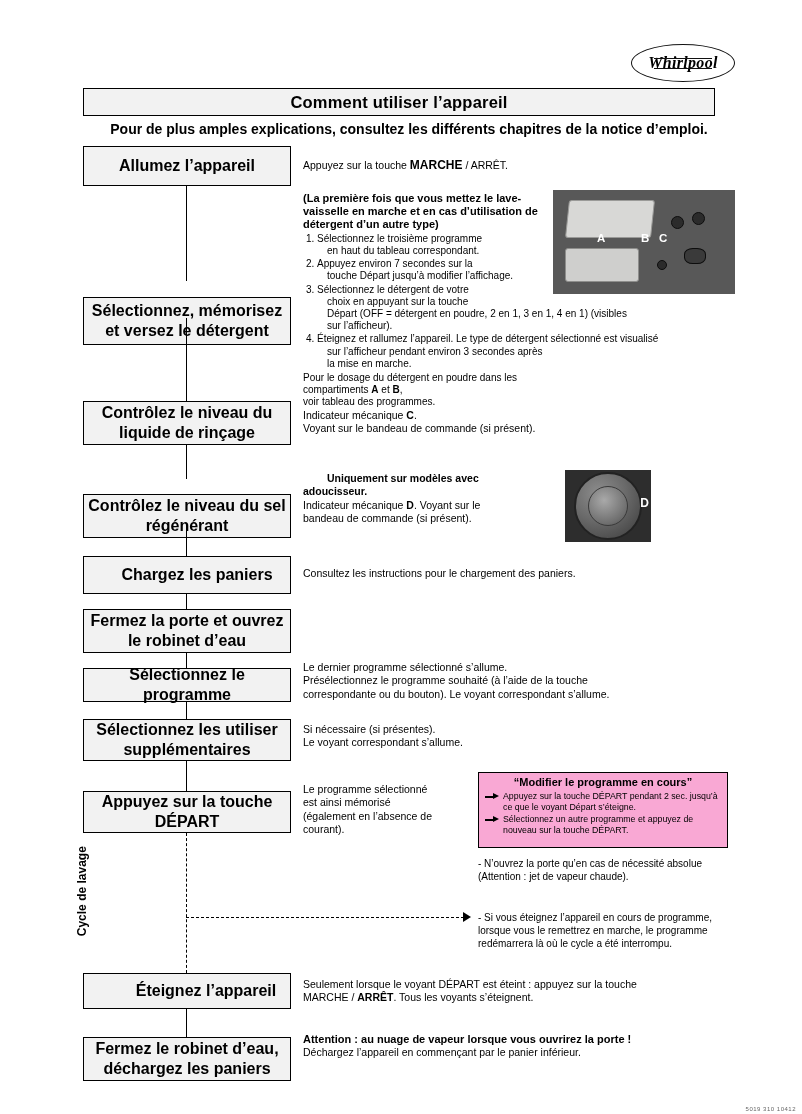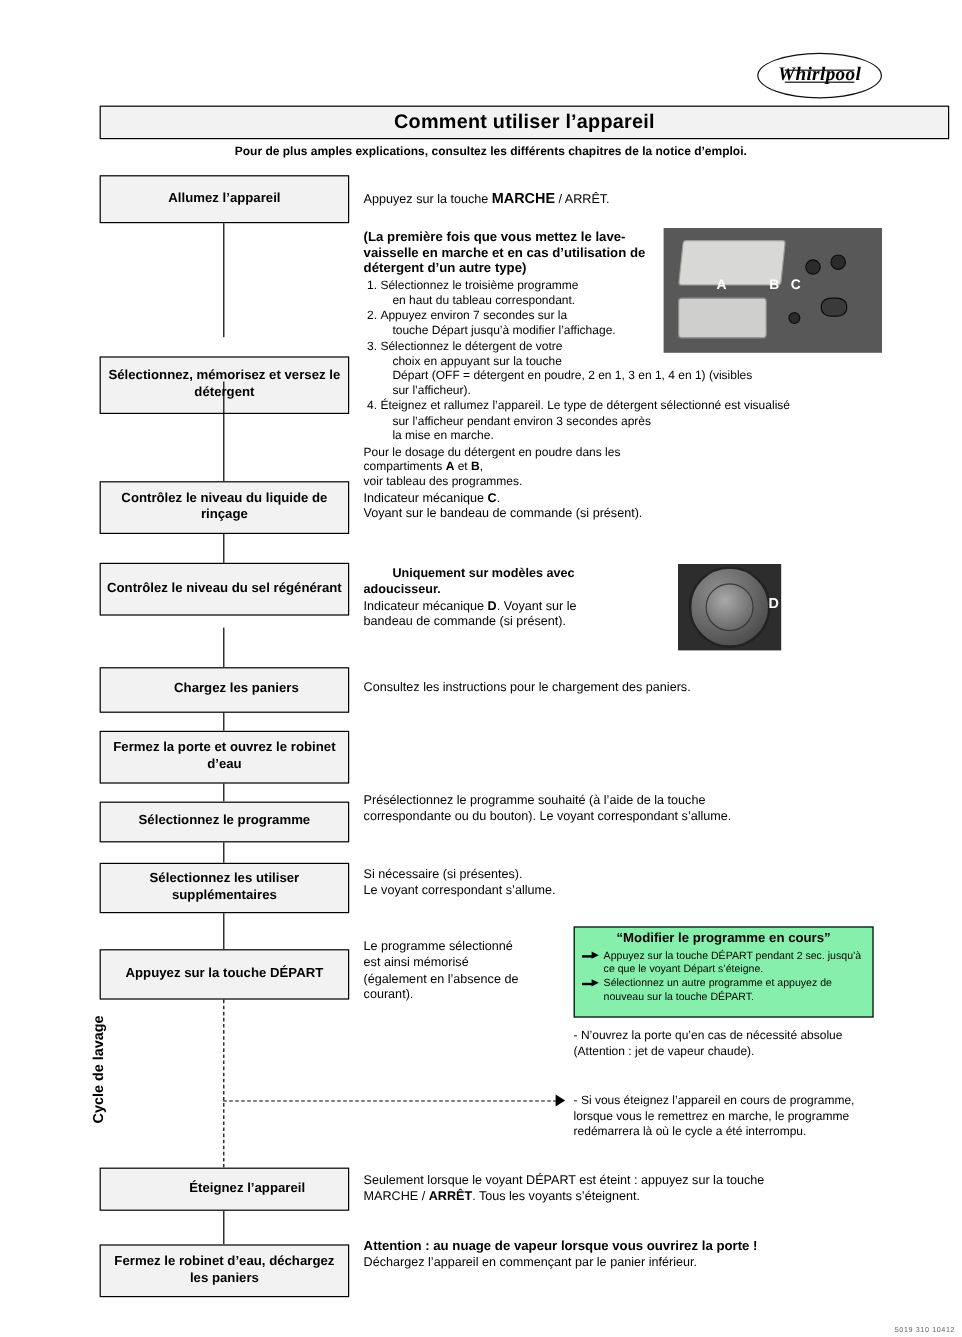--- a/index.html
+++ b/index.html
@@ -37,56 +37,56 @@
     height: 11px;
     border-top: 1px solid #111;
     border-bottom: 1px solid #111;
     pointer-events: none;
   }
 
   
   .title-band {
     position: absolute;
     left: 83px; top: 88px;
-    width: 708px; height: 28px;
+    width: 632px; height: 28px;
     border: 1.5px solid #000;
     background: #f2f2f2;
     display: flex; align-items: center; justify-content: center;
   }
   .title-band h1 {
     margin: 0;
     font-size: 16.5px;
     font-weight: bold;
     letter-spacing: .2px;
   }
   .subtitle {
     position: absolute;
     left: 83px; top: 121px;
     width: 652px;
     text-align: center;
-    font-size: 10px;
+    font-size: 14px;
     font-weight: bold;
   }
 
   
   .flow {
     position: absolute;
     left: 83px; top: 146px;
     width: 208px;
   }
   .step {
     position: absolute;
     left: 0;
     width: 208px;
     border: 1.5px solid #000;
     background: #f2f2f2;
     display: flex; align-items: center; justify-content: center;
     text-align: center;
     font-weight: bold;
-    font-size: 11px;
+    font-size: 16px;
     line-height: 1.25;
     padding: 2px 4px;
   }
   .connector {
     position: absolute;
     left: 103px;
     width: 0;
     border-left: 1.5px solid #000;
   }
   .connector.dashed { border-left: 1.5px dashed #000; }
@@ -208,21 +208,21 @@
     font-weight: bold;
     font-size: 12px;
   }
 
   
   .notebox {
     position: absolute;
     left: 478px; top: 772px;
     width: 250px; height: 76px;
     border: 1.5px solid #000;
-    background: #86efac;
+    background: #f9a8d4;
     padding: 3px 6px;
   }
   .notebox .nb-title {
     text-align: center;
     font-weight: bold;
     font-size: 11px;
     margin-bottom: 3px;
   }
   .nb-row {
     display: flex;
@@ -291,21 +291,21 @@
   <div class="step" style="top:124px; height:48px;margin-top:27px;">
     <span>Sélectionnez, mémorisez et versez le détergent</span>
   </div>
   <div class="connector" style="top:172px; height:83px;"></div>
 
   <div class="step" style="top:255px; height:44px;">
     <span>Contrôlez le niveau du liquide de rinçage</span>
   </div>
   <div class="connector" style="top:299px; height:34px;"></div>
 
-  <div class="step" style="top:323px; height:44px;">
+  <div class="step" style="top:348px; height:44px;">
     <span>Contrôlez le niveau du sel régénérant</span>
   </div>
   <div class="connector" style="top:377px; height:33px;"></div>
 
   <div class="step" style="top:410px; height:38px;padding-left:24px;">
     <span>Chargez les paniers</span>
   </div>
   <div class="connector" style="top:448px; height:15px;"></div>
 
   <div class="step" style="top:463px; height:44px;">
@@ -409,20 +409,21 @@
   <div class="ring"></div>
   <div class="inner"></div>
   <span class="dlabel">D</span>
 </div>
 
 <div class="rt" style="left:303px; top:567px; width:340px;">
   <div>Consultez les instructions pour le chargement des paniers.</div>
 </div>
 
 <div class="rt" style="left:303px; top:661px; width:330px;">
+  <div>Le dernier programme sélectionné s’allume.</div>
   <div>Présélectionnez le programme souhaité (à l’aide de la touche</div>
   <div>correspondante ou du bouton). Le voyant correspondant s’allume.</div>
 </div>
 
 <div class="rt" style="left:303px; top:723px; width:320px;">
   <div>Si nécessaire (si présentes).</div>
   <div>Le voyant correspondant s’allume.</div>
 </div>
 
 <div class="rt" style="left:303px; top:783px; width:170px;">

